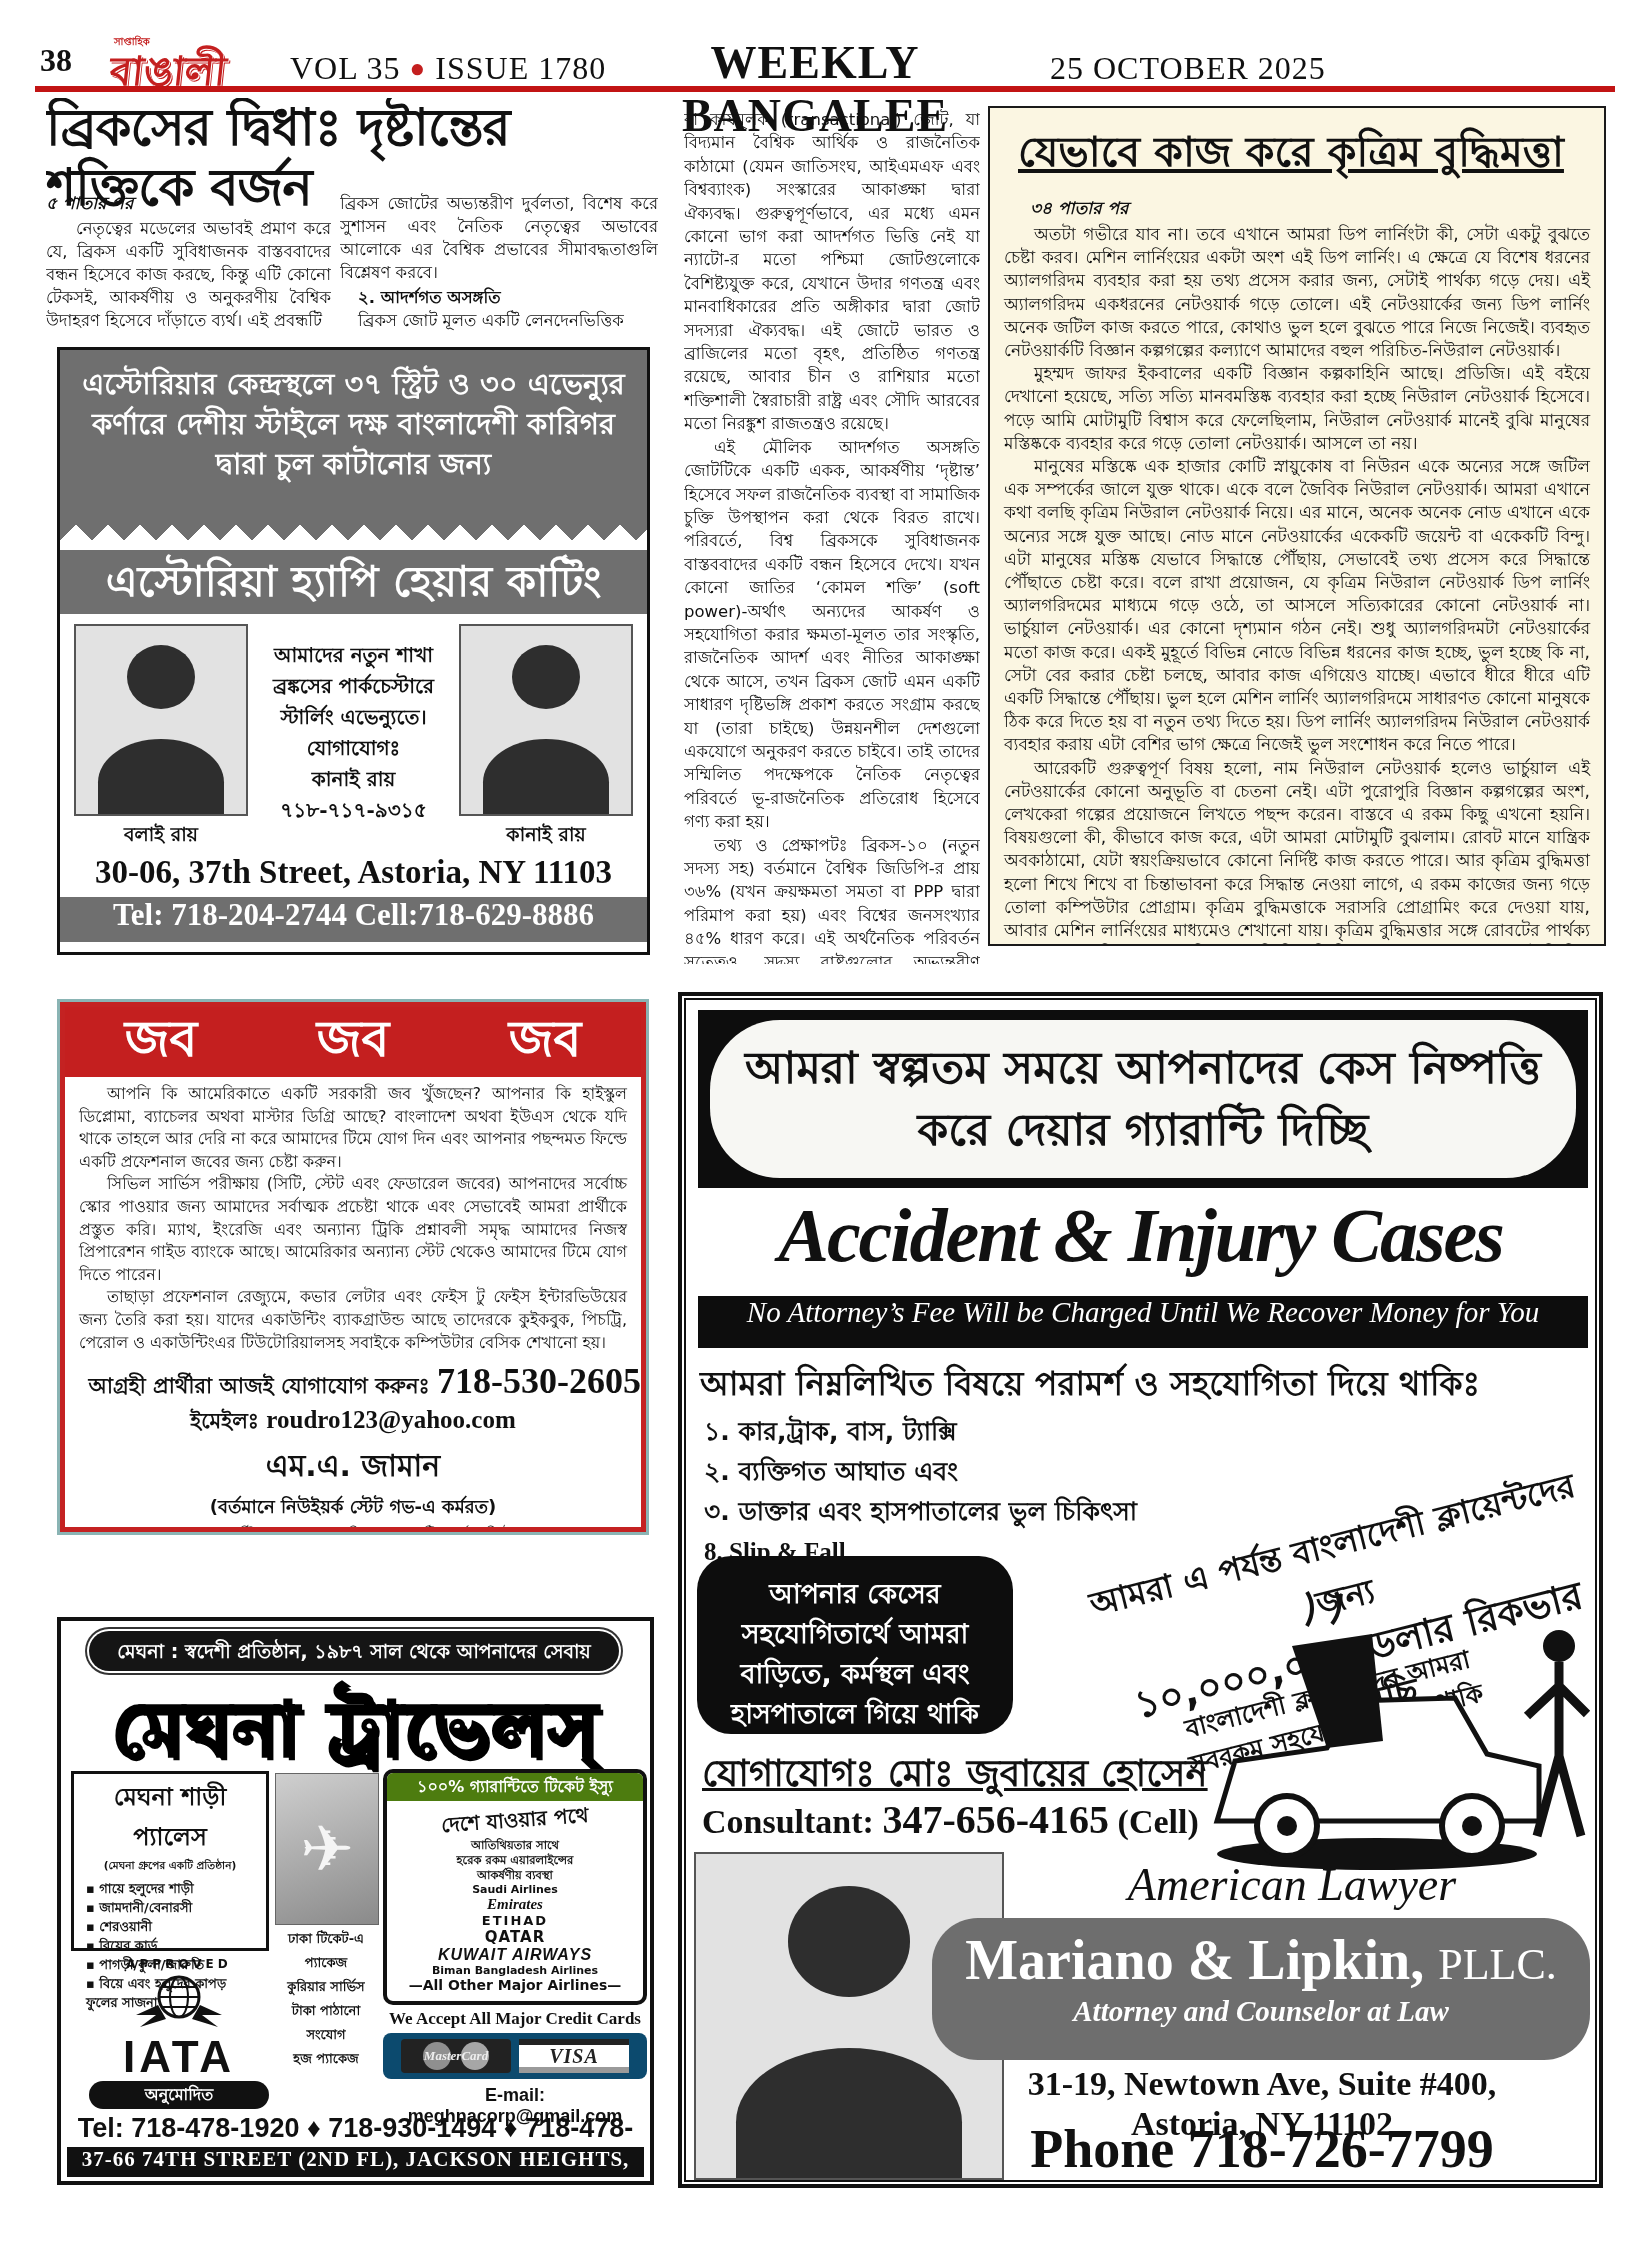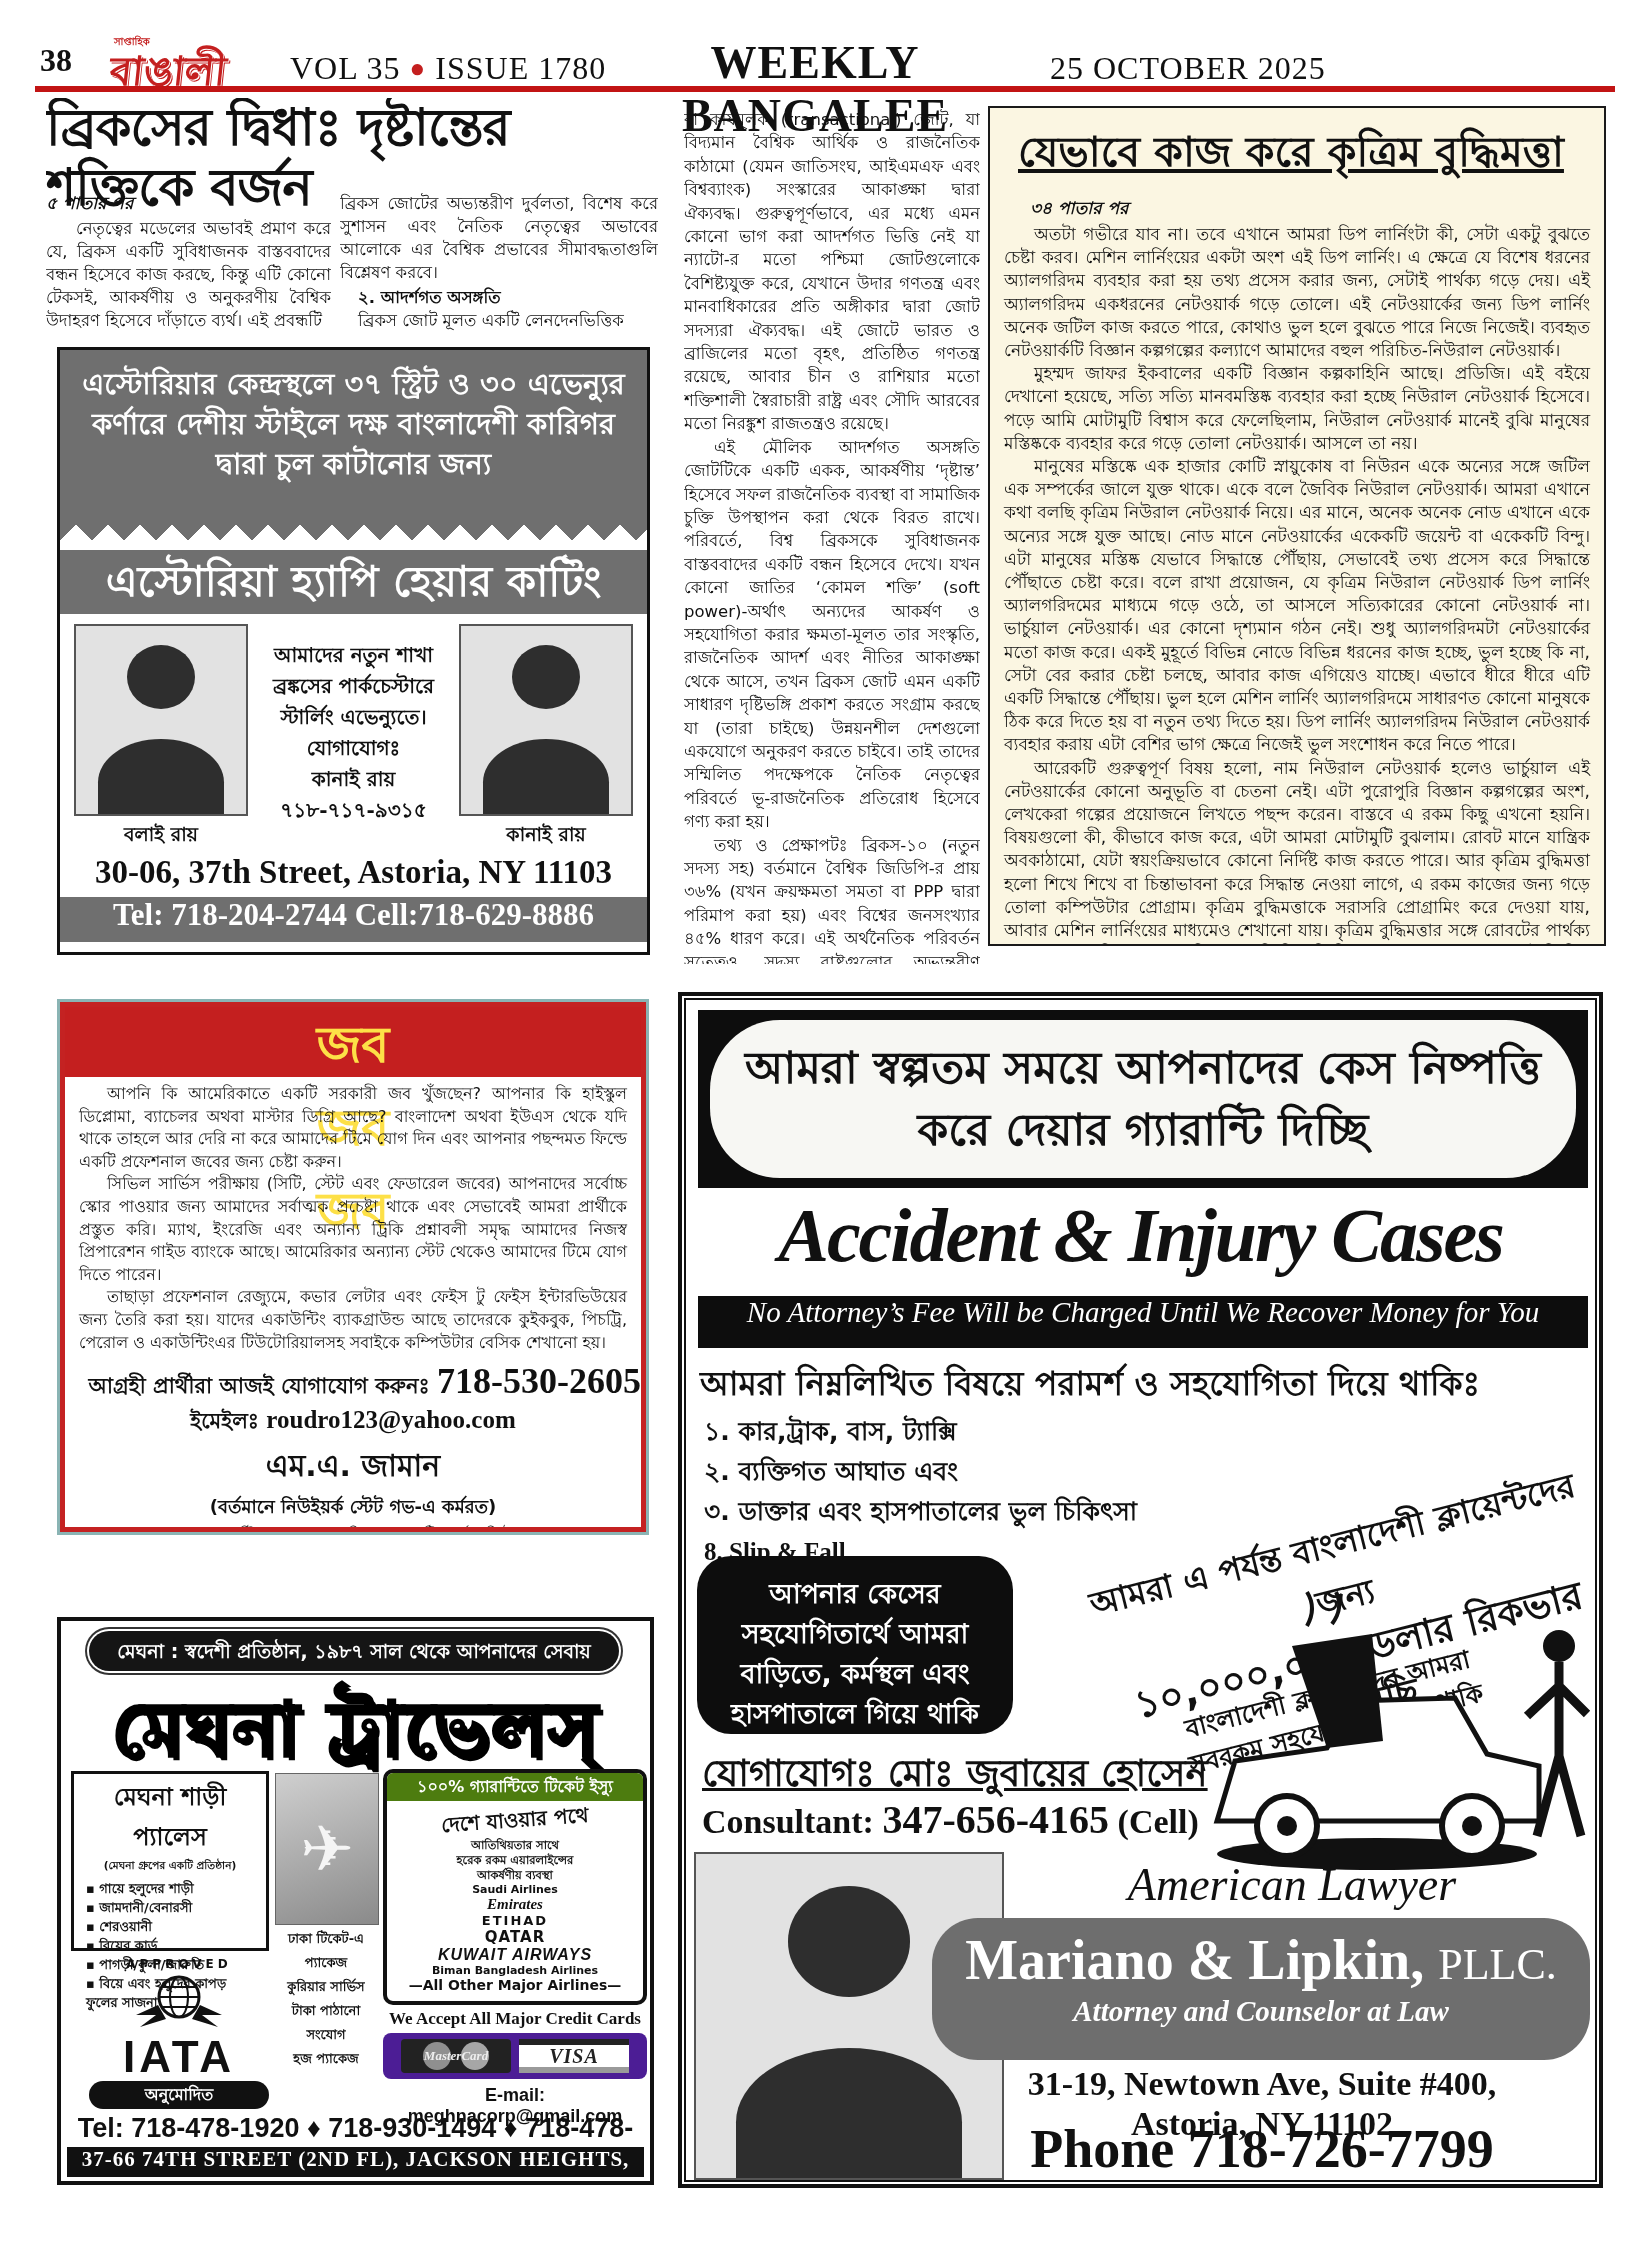--- a/index.html
+++ b/index.html
@@ -47,21 +47,21 @@
   .photo::after{content:"";position:absolute;width:74%;height:46%;background:#2e2e2e;border-radius:50% 50% 0 0;left:13%;bottom:-6%;}
   .pcol{width:178px;text-align:center;}
   .pcol .photo{width:170px;height:188px;margin:0 auto;}
   .pcap{font-size:19px;font-weight:bold;margin-top:4px;}
   .salon-note{width:190px;text-align:center;font-size:20px;font-weight:bold;line-height:31px;padding-top:16px;}
   .salon-address{font:bold 33px "Liberation Serif",serif;text-align:center;margin-top:2px;}
   .salon-tel{background:#6f6f6f;color:#fff;height:45px;line-height:45px;text-align:center;font:bold 31px "Liberation Serif",serif;margin-top:6px;}
 
   
   .job{left:60px;top:1002px;width:586px;height:530px;border:5px solid #c42222;outline:3px solid #8ab4b4;box-sizing:border-box;background:#fff;}
-  .job-head{background:#c41f1f;height:70px;display:flex;justify-content:space-around;align-items:center;color:#fde047;font-size:50px;font-weight:bold;flex-direction:column;}
+  .job-head{background:#c41f1f;height:70px;display:flex;justify-content:space-around;align-items:center;color:#ffffff;font-size:50px;font-weight:bold;}
   .job-body{padding:6px 14px 0 14px;font-size:16px;line-height:22.6px;text-align:justify;}
   .job-body p{margin:0;text-indent:28px;}
   .job-contact{text-align:right;font-weight:bold;font-size:21px;margin-top:6px;}
   .job-phone{font:bold 36px "Liberation Serif",serif;}
   .job-email{text-align:center;font-weight:bold;font-size:21px;}
   .job-email b{font-family:"Liberation Serif",serif;font-size:25px;}
   .job-name{text-align:center;font-size:30px;font-weight:bold;margin-top:2px;}
   .job-note{text-align:center;font-size:18px;font-weight:bold;}
   .job-cred{text-align:center;font-size:13.5px;font-style:italic;line-height:19px;}
 
@@ -111,21 +111,21 @@
   .a-etihad{font-size:13px;letter-spacing:2px;}
   .a-qatar{font-size:15px;letter-spacing:1px;}
   .a-kuwait{font:italic bold 16px "Liberation Sans",sans-serif;letter-spacing:1px;}
   .a-biman{font-size:11px;}
   .a-all{font-size:14px;}
   .meg-iata{position:absolute;left:28px;top:336px;width:180px;text-align:center;}
   .meg-iata .appr{font-size:12px;font-weight:bold;letter-spacing:4px;}
   .meg-iata .iata-txt{font:bold 44px "Liberation Sans",sans-serif;letter-spacing:4px;line-height:40px;}
   .meg-pill{position:absolute;left:28px;top:460px;width:180px;height:28px;background:#111;border-radius:14px;color:#fff;text-align:center;line-height:28px;font-size:16px;font-weight:bold;}
   .meg-credit{position:absolute;left:322px;top:388px;width:264px;text-align:center;font:bold 17px "Liberation Serif",serif;}
-  .meg-cards{position:absolute;left:322px;top:412px;width:264px;height:46px;display:flex;gap:8px;justify-content:center;background:#4c1d95;border-radius:8px;align-items:center;}
+  .meg-cards{position:absolute;left:322px;top:412px;width:264px;height:46px;display:flex;gap:8px;justify-content:center;background:#0c4a6e;border-radius:8px;align-items:center;}
   .mc{width:110px;height:34px;background:#222;border-radius:4px;position:relative;color:#eee;font:italic bold 13px "Liberation Serif",serif;display:flex;align-items:center;justify-content:center;}
   .mc::before,.mc::after{content:"";position:absolute;width:28px;height:28px;border-radius:50%;top:3px;}
   .mc::before{left:22px;background:#8f8f8f;}
   .mc::after{right:22px;background:#bdbdbd;opacity:.85;}
   .mc span{position:relative;z-index:2;}
   .visa{width:110px;height:34px;background:#fff;border-top:6px solid #222;border-bottom:6px solid #9a9a9a;box-sizing:border-box;display:flex;align-items:center;justify-content:center;font:italic bold 20px "Liberation Serif",serif;color:#222;letter-spacing:1px;}
   .meg-email{position:absolute;left:322px;top:464px;width:264px;text-align:center;font:bold 18px "Liberation Sans",sans-serif;}
   .meg-tel{position:absolute;left:0;top:492px;width:100%;text-align:center;font:bold 27px "Liberation Sans",sans-serif;}
   .meg-addr{position:absolute;left:6px;right:6px;top:526px;height:30px;background:#111;color:#fff;text-align:center;line-height:30px;font:bold 21px "Liberation Serif",serif;letter-spacing:1px;}
 </style>

